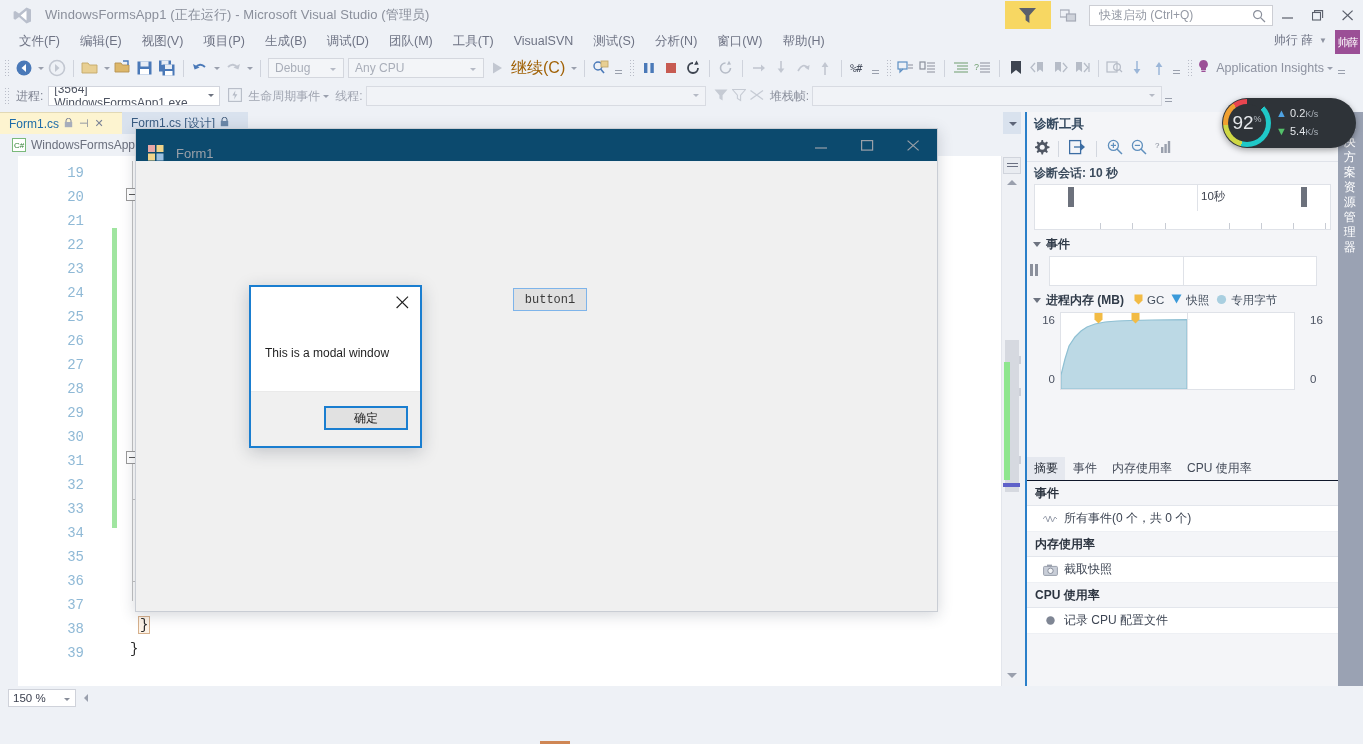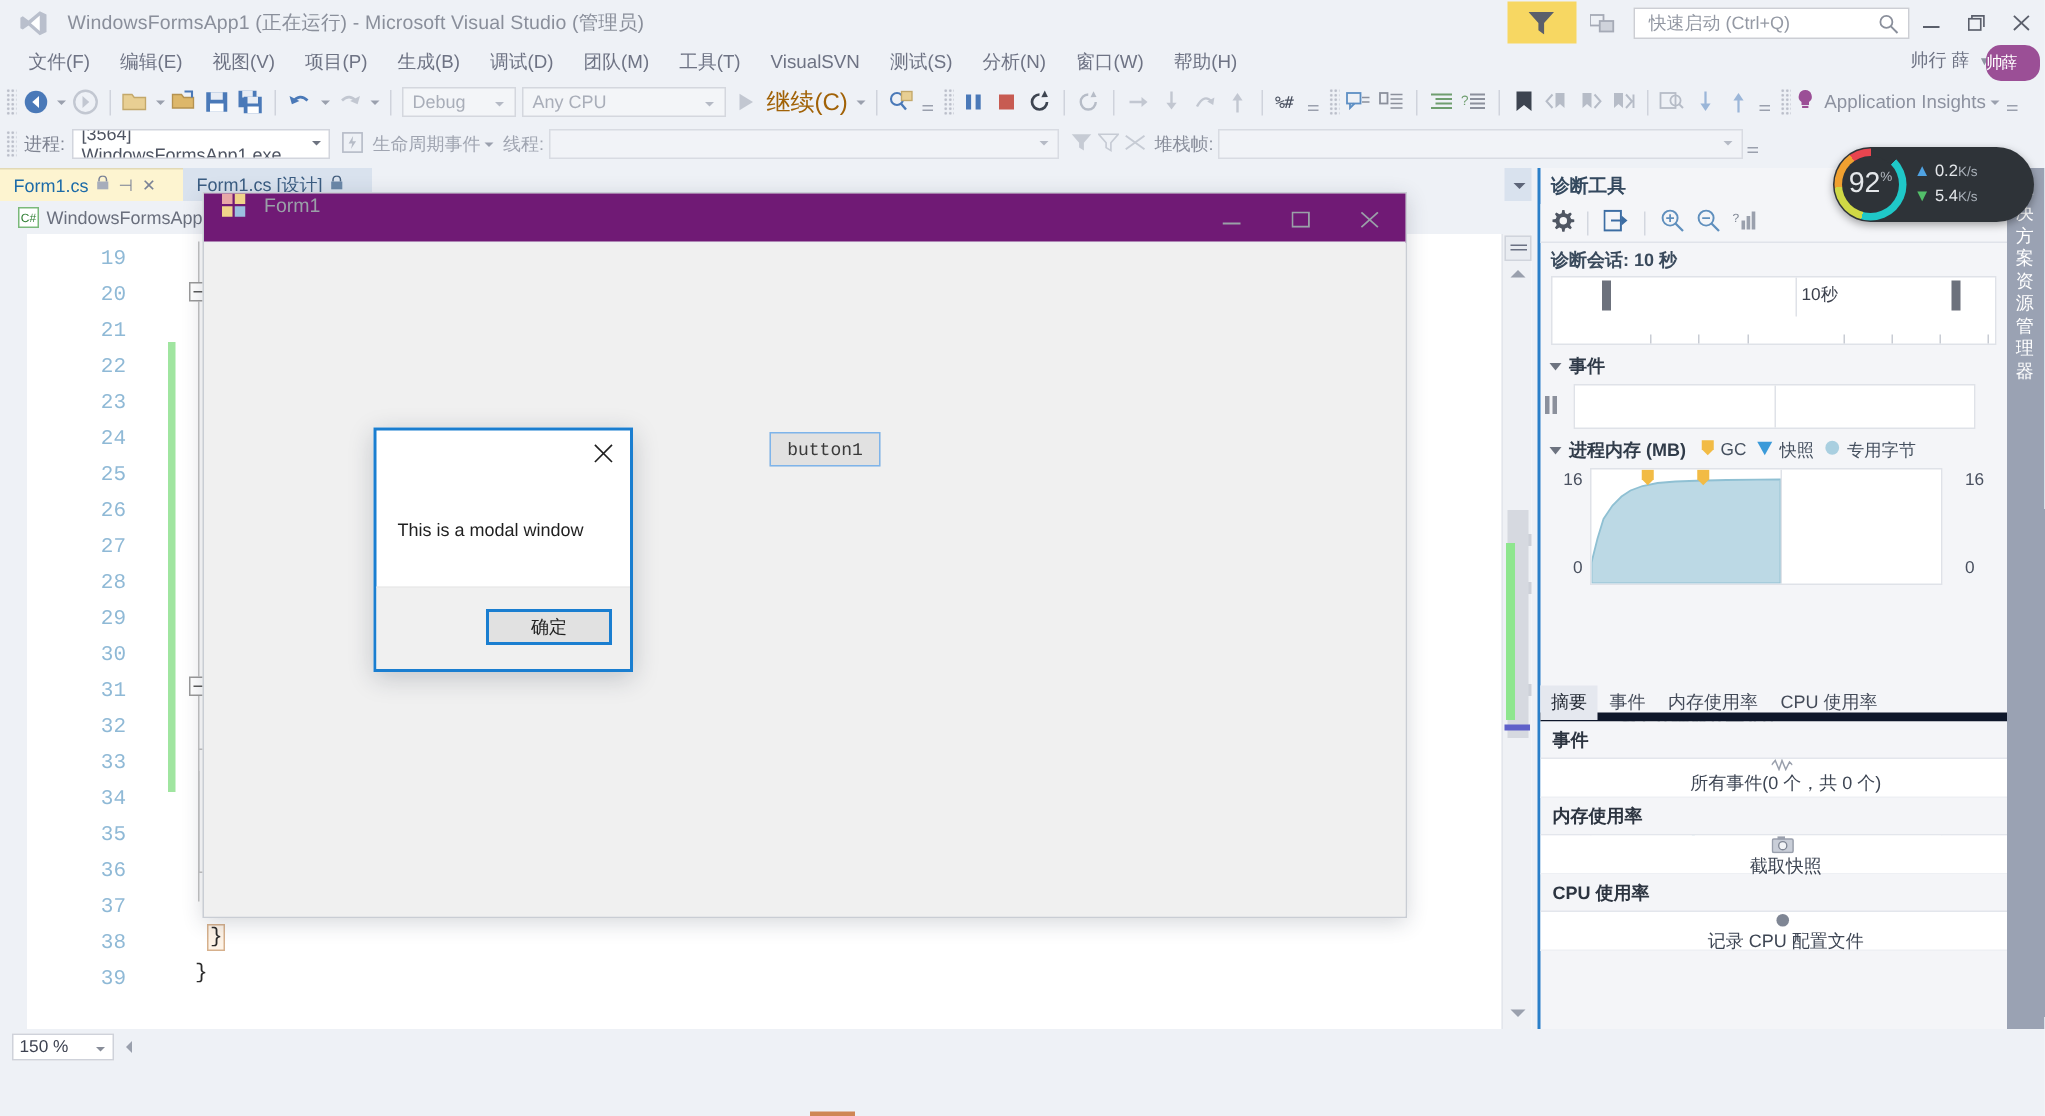--- a/index.html
+++ b/index.html
@@ -53,23 +53,23 @@
   }
   .menu-item {
     font-size: 12.5px; color: #6e7384; padding: 2px 10px; white-space: nowrap;
   }
   .user-area {
     position: absolute; right: 36px; top: 32px; display: flex; align-items: center;
     font-size: 12px; color: #6e7384;
   }
   .user-caret { margin-left: 6px; color: #8e93a1; font-size: 8px; }
   .user-avatar {
-    position: absolute; right: 3px; top: 30px; width: 36px; height: 24px;
-    background: #9b4f96; color: #fff; font-size: 11px; 
-    line-height: 24px; letter-spacing: -1px; border-radius: 10px;
+    position: absolute; right: 3px; top: 30px; width: 25px; height: 24px;
+    background: #9b4f96; color: #fff; font-size: 11px; text-align: center;
+    line-height: 24px; letter-spacing: -1px;
   }
 
   
   .toolbar1 {
     position: absolute; left: 0; top: 54px; width: 1363px; height: 28px;
     display: flex; align-items: center;
   }
   .tb-grip { width: 7px; height: 18px; margin: 0 2px 0 4px;
     background-image: radial-gradient(#b9bdc8 0.8px, transparent 0.9px);
     background-size: 3px 3px; }
@@ -235,21 +235,21 @@
     border-right:4px solid #9aa0ad; }
   .hs-track { flex: 1; height: 18px; background: #eef1f6; }
 
   
   .form1 {
     position: absolute; left: 135px; top: 128px; width: 803px; height: 484px;
     background: #f0f0f0; border: 1px solid #c9cdd4;
     box-shadow: 0 3px 14px rgba(40,50,70,.20);
   }
   .form1-title {
-    height: 33px; background: #701a75; display: flex; align-items: flex-start;
+    height: 33px; background: #0c4a6e; display: flex; align-items: flex-end;
     border-bottom: 1px solid #eceff2;
   }
   .form1-icon { width: 16px; height: 16px; margin-left: 12px; position: relative; }
   .form1-name { margin-left: 12px; font-size: 13px; color: #9aa0a8; }
   .form1-btns { margin-left: auto; display: flex; }
   .f1btn { width: 46px; height: 33px; position: relative; }
   .f1btn svg { position: absolute; left: 16px; top: 12px; }
   .form1-body { position: relative; height: 449px; background: #f0f0f0; }
   .wf-button {
     position: absolute; left: 377px; top: 126px; width: 74px; height: 23px;
@@ -326,36 +326,36 @@
   .graph-axis-l, .graph-axis-r {
     position: absolute; font-size: 11.5px; color: #4a5160; width: 24px; text-align: right;
   }
   .graph-box {
     position: absolute; background: #fff; border: 1px solid #dfe2e8; overflow: hidden;
   }
 
   
   .diag-tabs {
     position: absolute; left: 0; top: 345px; width: 313px; height: 24px;
-    display: flex; align-items: flex-start; border-bottom: 6px solid #0f172a;
+    display: flex; align-items: center; border-bottom: 1px solid #0f172a;
     background: #f4f5f8;
   }
   .diag-tab {
     padding: 3px 7px; font-size: 12px; color: #444b59; margin-right: 1px;
   }
   .diag-tab.active { background: #e5e8ef; color: #1f2530; }
   .diag-list { position: absolute; left: 0; top: 369px; width: 313px; }
   .dl-header {
     height: 25px; display: flex; align-items: center; padding-left: 8px;
     font-size: 12px; font-weight: bold; color: #2c3440;
     border-bottom: 1px solid #e3e6ec; background: #f4f5f8;
   }
   .dl-item {
     height: 26px; display: flex; align-items: center; padding-left: 14px;
-    font-size: 12px; color: #3d4553; background: #fff; border-bottom: 1px solid #eef0f4; flex-direction: column;
+    font-size: 12px; color: #3d4553; background: #fff; border-bottom: 1px solid #eef0f4;
   }
   .dl-item .ico { width: 18px; margin-right: 5px; display: inline-flex; justify-content: center; }
 
   
   .solexp {
     position: absolute; right: 0; top: 112px; width: 25px; height: 574px;
     background: #9aa2b3;
   }
   .solexp-text {
     position: absolute; left: 4px; top: 8px; width: 16px;

